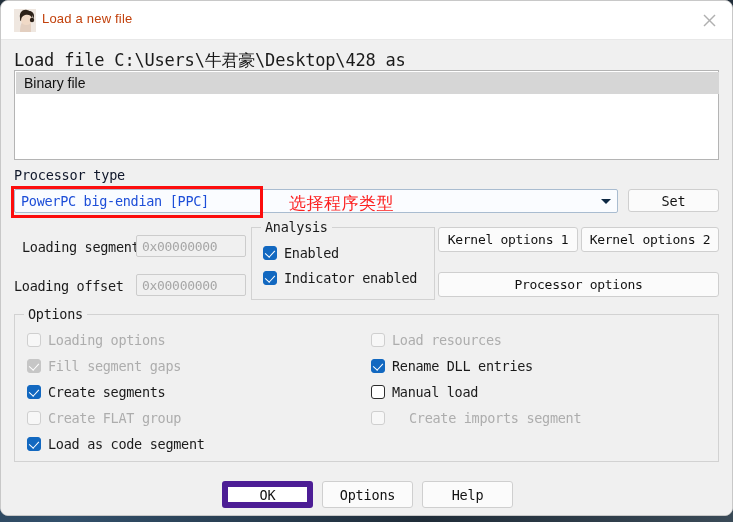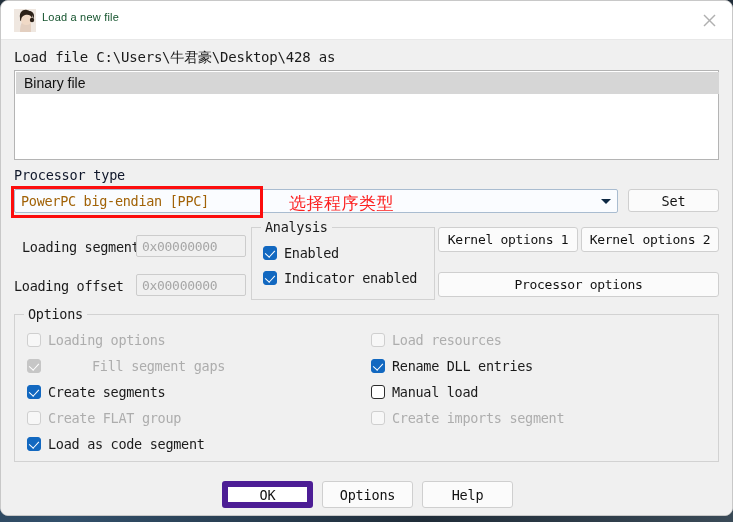--- a/index.html
+++ b/index.html
@@ -26,39 +26,39 @@
     background:#ffffff;
     border-bottom:1px solid #e8e8e8;
     box-sizing:border-box;
   }
   .title-icon{
     position:absolute;left:13px;top:8px;width:22px;height:23px;
   }
   .title-text{
     position:absolute;left:41px;top:10px;
     font-family:"Liberation Sans", sans-serif;
-    font-size:11px;color:#14532d;letter-spacing:0.2px;
+    font-size:13px;color:#c2410c;letter-spacing:0.2px;
   }
   .close-btn{
     position:absolute;right:0;top:0;width:46px;height:38px;
     display:flex;align-items:center;justify-content:center;
     cursor:default;
   }
   .close-btn svg{display:block;}
 
   .body{
     position:absolute;left:0;top:39px;width:731px;height:476px;
     background:#f0f0f0;
   }
 
   .mono{font-family:"DejaVu Sans Mono", monospace;}
 
   .load-file-label{
     position:absolute;left:13px;top:9px;
-    font-size:14px;color:#1a1a1a;white-space:nowrap;
+    font-size:17px;color:#1a1a1a;white-space:nowrap;
     letter-spacing:-0.2px;
   }
 
   .filetype-list{
     position:absolute;left:13px;top:30px;width:705px;height:90px;
     background:#ffffff;
     border:1px solid #b4b4b4;
     box-sizing:border-box;
   }
   .filetype-item{
@@ -77,21 +77,21 @@
 
   .proc-combo{
     position:absolute;left:13px;top:149px;width:604px;height:24px;
     background:#fafcff;
     border:1px solid #a9bcd0;
     border-radius:2px;
     box-sizing:border-box;
     display:flex;align-items:center;
   }
   .proc-combo-text{
-    padding-left:6px;font-size:13.5px;color:#a16207;letter-spacing:-0.3px;
+    padding-left:6px;font-size:13.5px;color:#1d4ed8;letter-spacing:-0.3px;
   }
   .combo-arrow{
     position:absolute;right:0;top:0;width:22px;height:22px;
     display:flex;align-items:center;justify-content:center;
   }
   .combo-arrow:after{
     content:"";
     width:0;height:0;
     border-left:5px solid transparent;
     border-right:5px solid transparent;
@@ -250,21 +250,21 @@
     <div class="opt-btn mono" style="left:580px;top:187px;width:138px;height:25px;">Kernel options 2</div>
     <div class="opt-btn mono" style="left:437px;top:232px;width:281px;height:25px;">Processor options</div>
 
     <div class="groupbox" style="left:13px;top:274px;width:705px;height:148px;">
       <span class="groupbox-title mono">Options</span>
 
       <div class="cb-row" style="left:12px;top:17px;">
         <span class="cb dis-unchecked"></span>
         <span class="cb-label mono disabled">Loading options</span>
       </div>
-      <div class="cb-row" style="left:12px;top:43px;gap:44px;">
+      <div class="cb-row" style="left:12px;top:43px;">
         <span class="cb dis-checked"></span>
         <span class="cb-label mono disabled">Fill segment gaps</span>
       </div>
       <div class="cb-row" style="left:12px;top:69px;">
         <span class="cb checked"></span>
         <span class="cb-label mono">Create segments</span>
       </div>
       <div class="cb-row" style="left:12px;top:95px;">
         <span class="cb dis-unchecked"></span>
         <span class="cb-label mono disabled">Create FLAT group</span>
@@ -279,21 +279,21 @@
         <span class="cb-label mono disabled">Load resources</span>
       </div>
       <div class="cb-row" style="left:356px;top:43px;">
         <span class="cb checked"></span>
         <span class="cb-label mono">Rename DLL entries</span>
       </div>
       <div class="cb-row" style="left:356px;top:69px;">
         <span class="cb unchecked"></span>
         <span class="cb-label mono">Manual load</span>
       </div>
-      <div class="cb-row" style="left:356px;top:95px;">
+      <div class="cb-row" style="left:356px;top:95px;gap:17px;">
         <span class="cb dis-unchecked"></span>
         <span class="cb-label mono disabled">Create imports segment</span>
       </div>
     </div>
 
     <div class="bottom-btn primary mono" style="left:221px;width:91px;">OK</div>
     <div class="bottom-btn mono" style="left:321px;width:91px;">Options</div>
     <div class="bottom-btn mono" style="left:421px;width:91px;">Help</div>
 
   </div>

